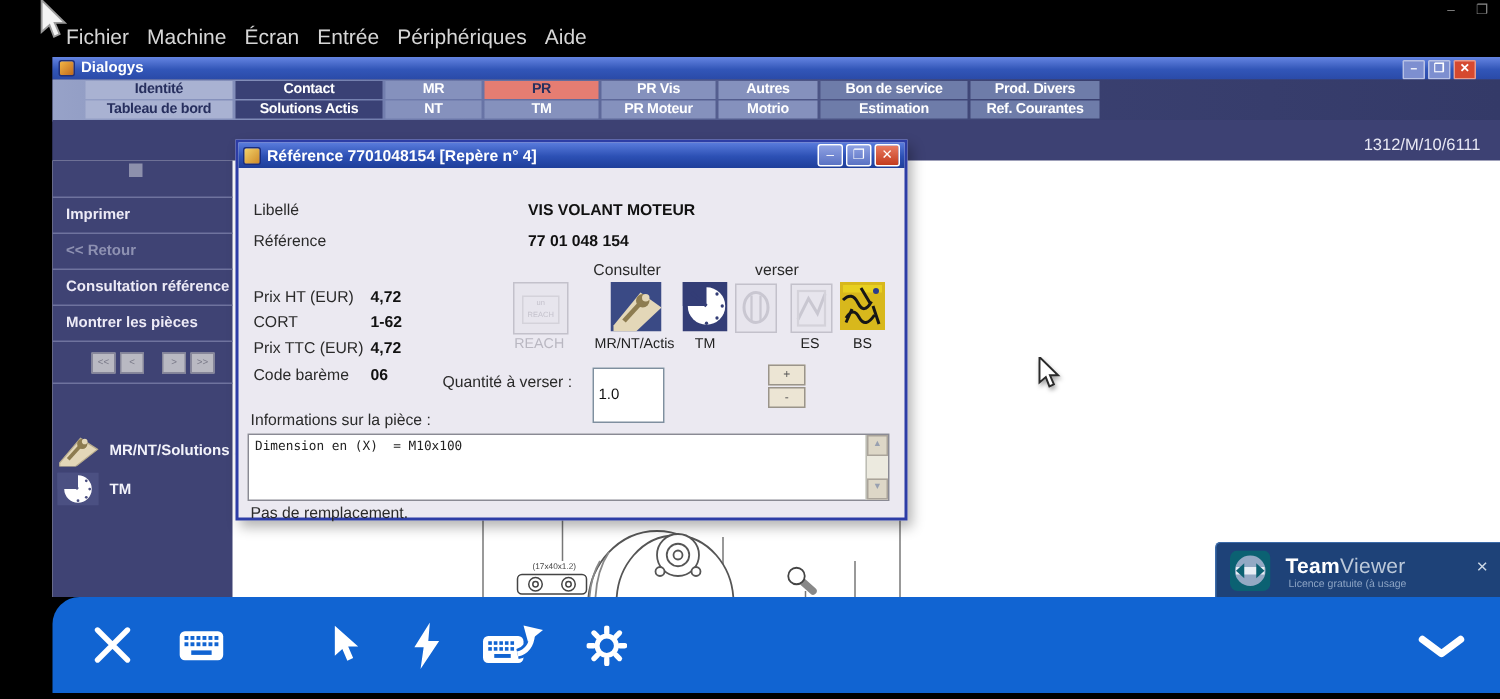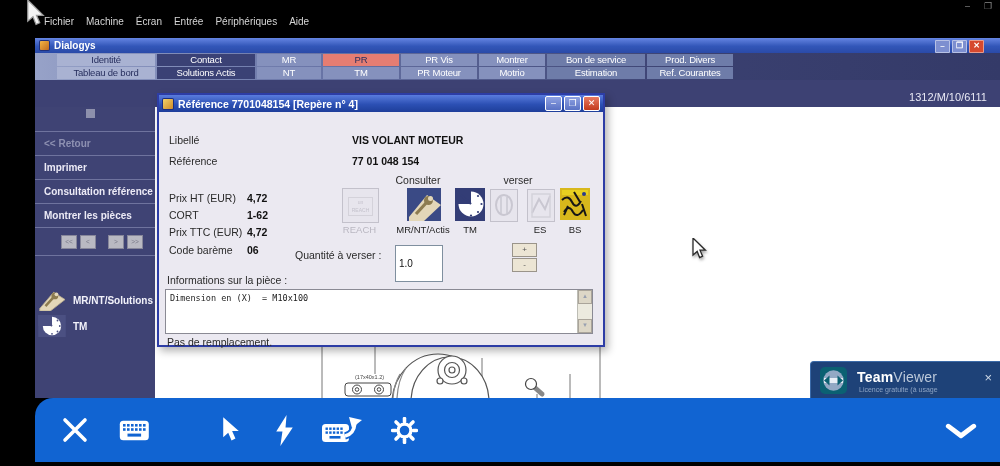--- a/index.html
+++ b/index.html
@@ -2,40 +2,40 @@
 <html><head>
 <meta charset="utf-8">
 <style>
   html,body{margin:0;padding:0;background:#000;}
   #screen{position:relative;width:1000px;height:466px;background:#000;overflow:hidden;
     font-family:"Liberation Sans",sans-serif;-webkit-font-smoothing:antialiased;}
 
   
   .vbox-title{position:absolute;left:46px;top:2px;font-size:9.5px;color:#e2e2e2;}
   .vbox-controls{position:absolute;right:8px;top:1px;display:flex;gap:14px;color:#8a8a8a;font-size:9px;}
-  .vbox-menu{position:absolute;left:44px;top:16px;display:flex;gap:12px;font-size:10px;color:#d6d6d6;justify-content:flex-end;}
+  .vbox-menu{position:absolute;left:44px;top:16px;display:flex;gap:12px;font-size:14px;color:#d6d6d6;justify-content:flex-end;}
   .vbox-menu span{cursor:default;}
 
   
   .app{position:absolute;left:35px;top:38px;width:965px;height:360px;background:#3d4173;}
   .app-titlebar{position:absolute;top:0;left:0;right:0;height:15px;
     background:linear-gradient(180deg,#6585e2,#3256b8 55%,#2a4aa8);
     display:flex;align-items:center;padding-left:5px;color:#fff;font-size:10px;font-weight:bold;}
   .app-icon{width:9px;height:9px;margin-right:5px;border-radius:1px;
     background:linear-gradient(135deg,#f4b544,#c06a1e);box-shadow:0 0 0 1px #20307a;}
   .wc-group{position:absolute;right:16px;top:2px;display:flex;gap:2px;}
   .wc{width:13px;height:11px;font-size:8px;line-height:10px;text-align:center;color:#fff;
     background:#7d8fd0;border:1px solid rgba(255,255,255,.45);border-radius:1px;cursor:default;}
   .wc.close{background:#d6492f;}
 
   
   .tabs{position:absolute;top:15px;left:0;right:0;height:27px;padding-top:1px;
     background:linear-gradient(90deg,#97a2c8 0%,#6a76a8 28%,#3a4070 68%,#343a68 100%);}
   .trow{display:flex;gap:2px;height:12px;margin:0 0 1px 22px;}
-  .tab{font-size:9.5px;font-weight:normal;text-align:center;line-height:12px;color:#fff;
+  .tab{font-size:9.5px;font-weight:bold;text-align:center;line-height:12px;color:#fff;
     letter-spacing:-0.2px;cursor:default;white-space:nowrap;overflow:hidden;}
   .trow .tab:nth-child(1){width:98px}.trow .tab:nth-child(2){width:98px}
   .trow .tab:nth-child(3){width:64px}.trow .tab:nth-child(4){width:76px}
   .trow .tab:nth-child(5){width:76px}.trow .tab:nth-child(6){width:66px}
   .trow .tab:nth-child(7){width:98px}.trow .tab:nth-child(8){width:86px}
   .tab.light{background:#a9b2d2;color:#272f5e}
   .tab.dark{background:#3a4175}
   .tab.mid{background:#8591bd}
   .tab.sel{background:#e57d72;color:#272f5e}
   .tab.deep{background:#6e7ca9}
@@ -140,21 +140,21 @@
       </span>
     </div>
 
     <div class="tabs">
       <div class="trow">
         <div class="tab light">Identité</div>
         <div class="tab dark">Contact</div>
         <div class="tab mid">MR</div>
         <div class="tab sel">PR</div>
         <div class="tab mid">PR Vis</div>
-        <div class="tab mid">Montrer</div>
+        <div class="tab mid">Autres</div>
         <div class="tab deep">Bon de service</div>
         <div class="tab deep">Prod. Divers</div>
       </div>
       <div class="trow">
         <div class="tab light">Tableau de bord</div>
         <div class="tab dark">Solutions Actis</div>
         <div class="tab mid">NT</div>
         <div class="tab mid">TM</div>
         <div class="tab mid">PR Moteur</div>
         <div class="tab mid">Motrio</div>
@@ -164,22 +164,22 @@
     </div>
 
     <div class="band">
       <span class="doc-code">1312/M/10/6111</span>
     </div>
 
     <div class="content">
       <div class="side">
         <div class="side-mini"></div>
         <div class="side-list">
+          <div class="side-item">Imprimer</div>
           <div class="side-item disabled">&lt;&lt; Retour</div>
-          <div class="side-item">Imprimer</div>
           <div class="side-item">Consultation référence</div>
           <div class="side-item">Montrer les pièces</div>
           <div class="pager">
             <span class="pbtn">&lt;&lt;</span>
             <span class="pbtn">&lt;</span>
             <span class="pbtn gap">&gt;</span>
             <span class="pbtn">&gt;&gt;</span>
           </div>
         </div>
         <div class="side-shortcuts">

